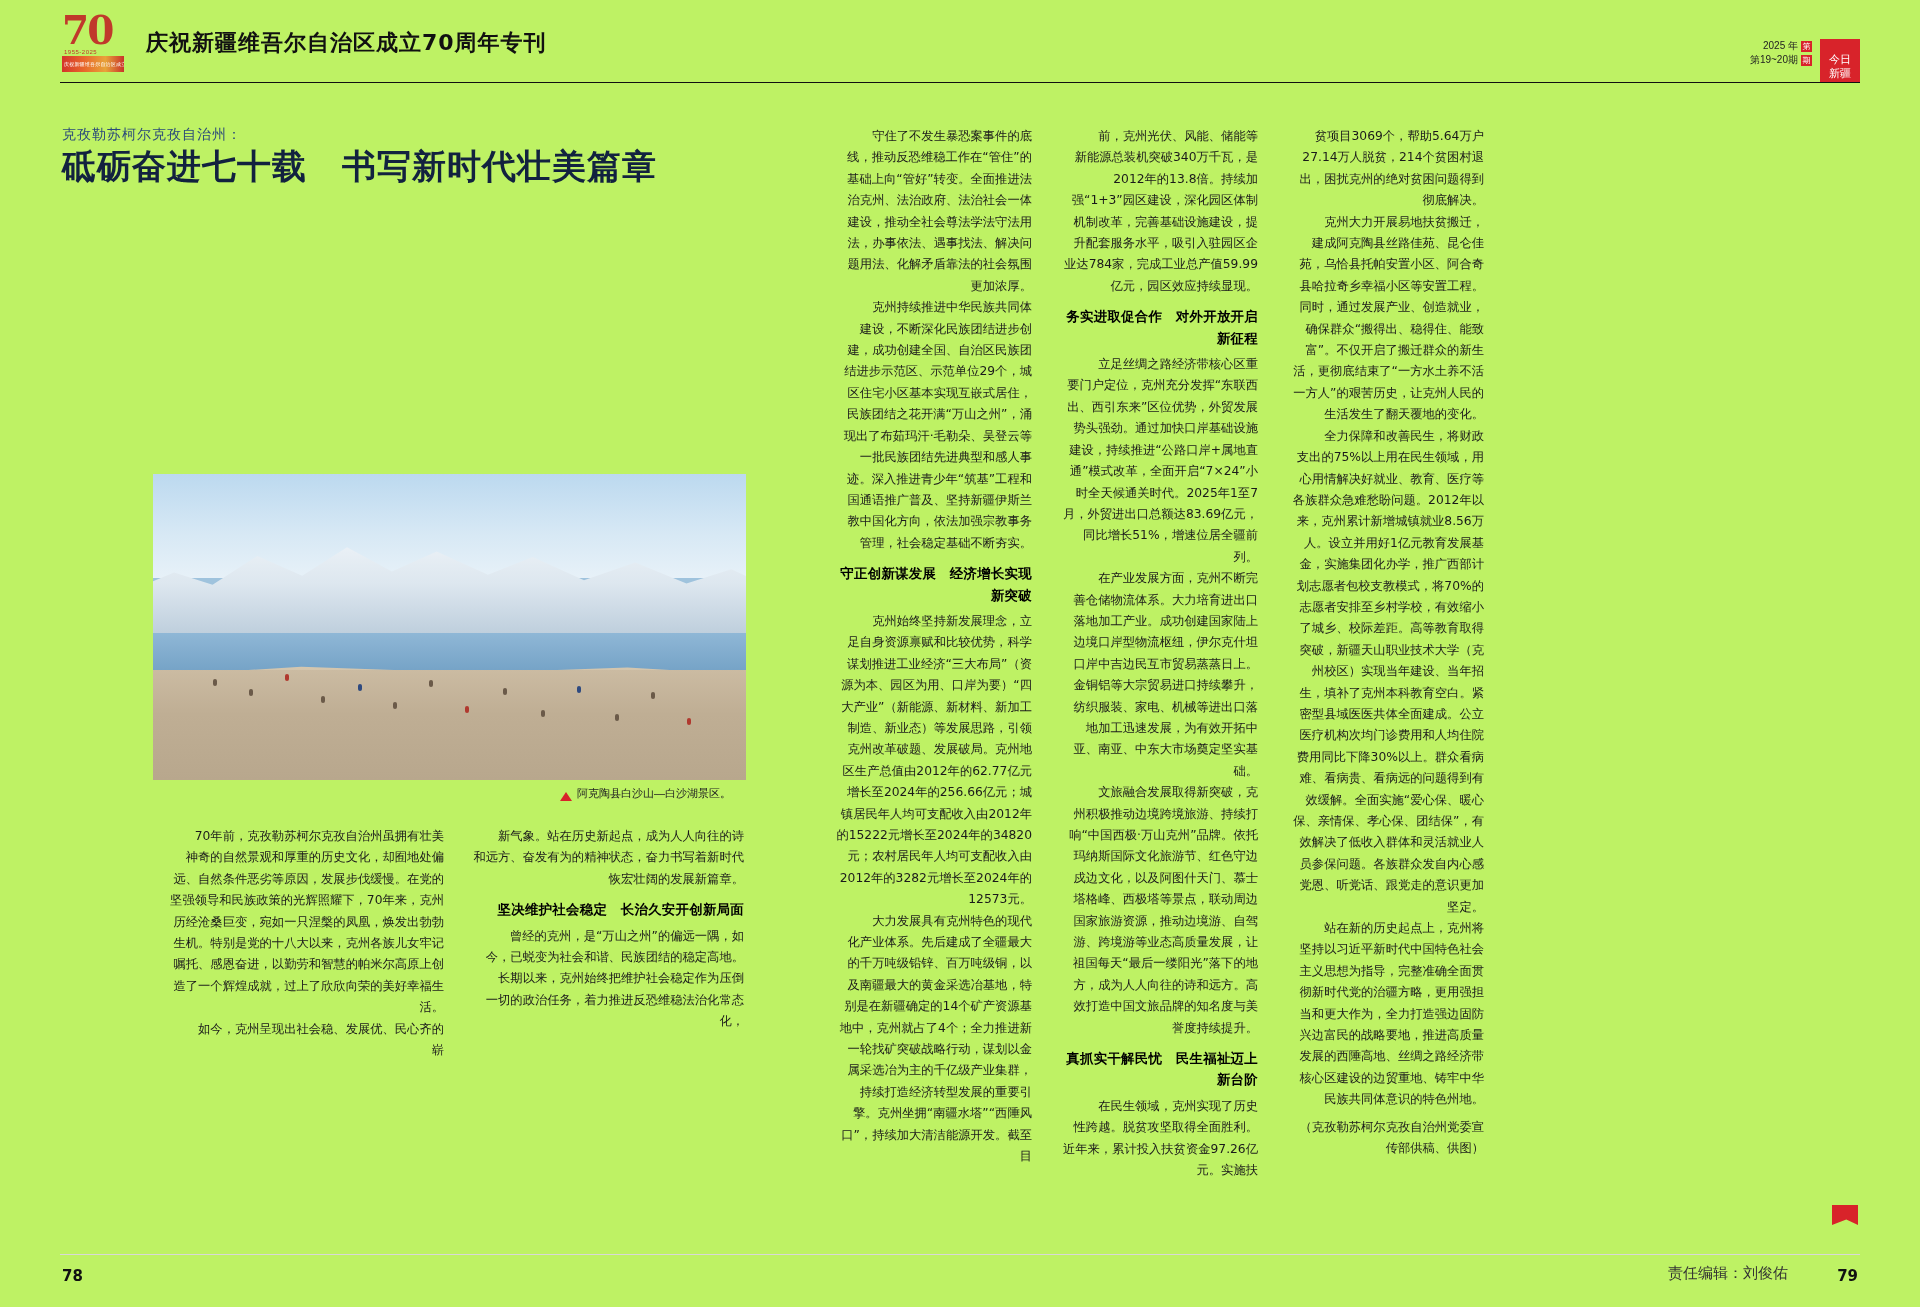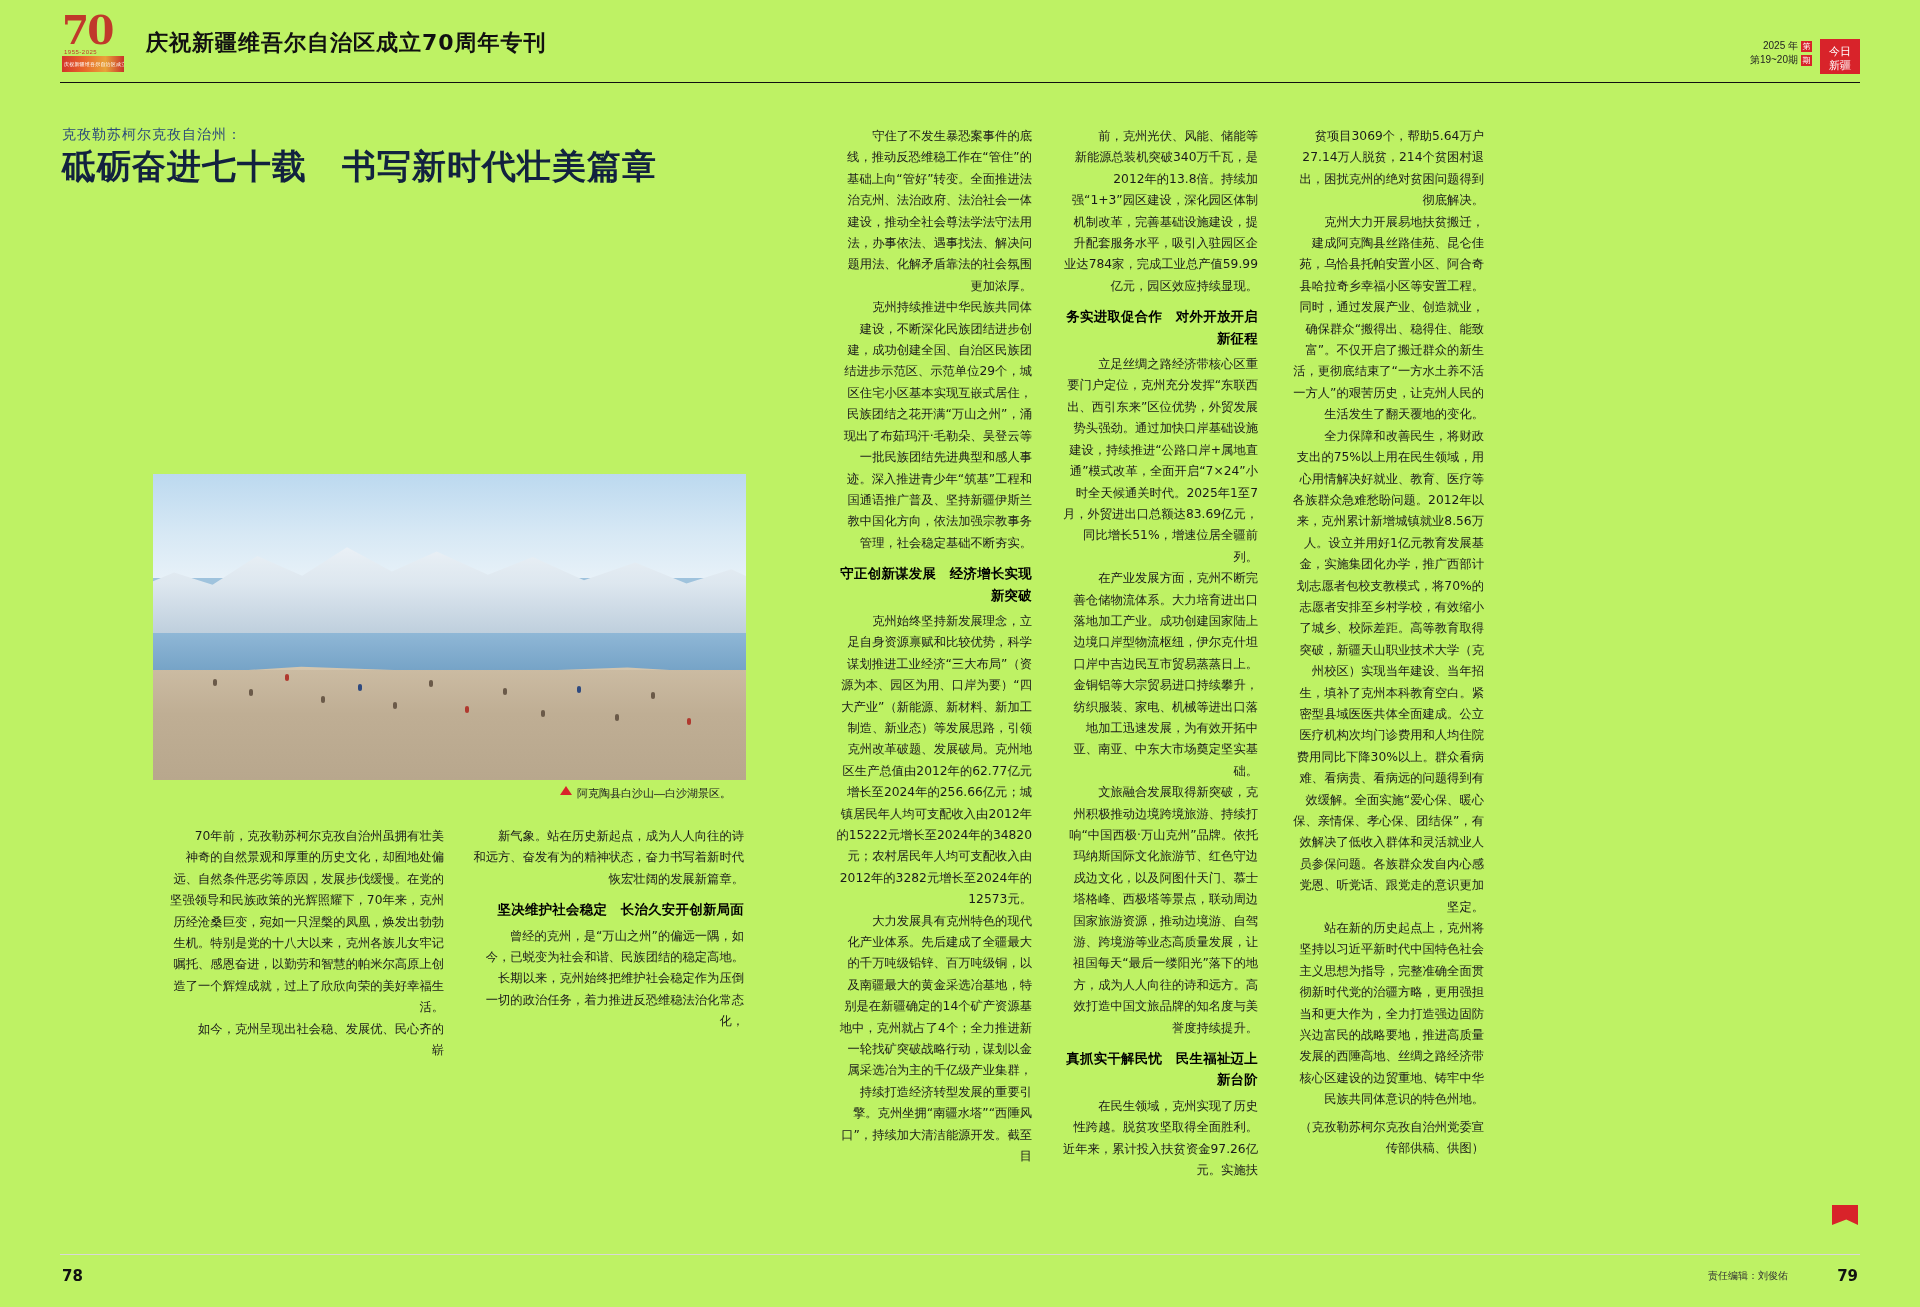--- a/index.html
+++ b/index.html
@@ -100,21 +100,21 @@
     text-align: center;
   }
   .brand-box {
     width: 40px;
     height: 30px;
     background: #d8232a;
     color: #fff;
     font-size: 11px;
     line-height: 14px;
     text-align: center;
-    padding-top: 5px;
+    padding-top: 13px;
     letter-spacing: 0;
   }
   .brand-box .b1, .brand-box .b2 { display: block; }
 
   .rule-top {
     position: absolute;
     left: 60px; top: 82px;
     width: 1800px;
     height: 1px;
     background: #111;
@@ -183,21 +183,21 @@
     border-radius: 2px;
     background: #6b5a49;
   }
   .photo-caption {
     position: absolute;
     left: 560px; top: 786px;
     width: 190px;
     font-size: 11px;
     color: #222;
     display: flex;
-    align-items: flex-start;
+    align-items: flex-end;
     gap: 5px;
   }
   .tri {
     width: 0; height: 0;
     border-left: 6px solid transparent;
     border-right: 6px solid transparent;
     border-bottom: 9px solid #d8232a;
   }
 
   
@@ -243,21 +243,21 @@
     font-weight: bold;
     font-size: 15px;
     color: #111;
   }
   .folio.left { left: 62px; }
   .folio.right { right: 62px; }
   .editor-note {
     position: absolute;
     right: 132px;
     bottom: 24px;
-    font-size: 10px;
+    font-size: 15px;
     color: #333;
   }
   .rule-bottom {
     position: absolute;
     left: 60px; bottom: 52px;
     width: 1800px;
     height: 1px;
     background: #d8d8d8;
   }
   .red-mark {

